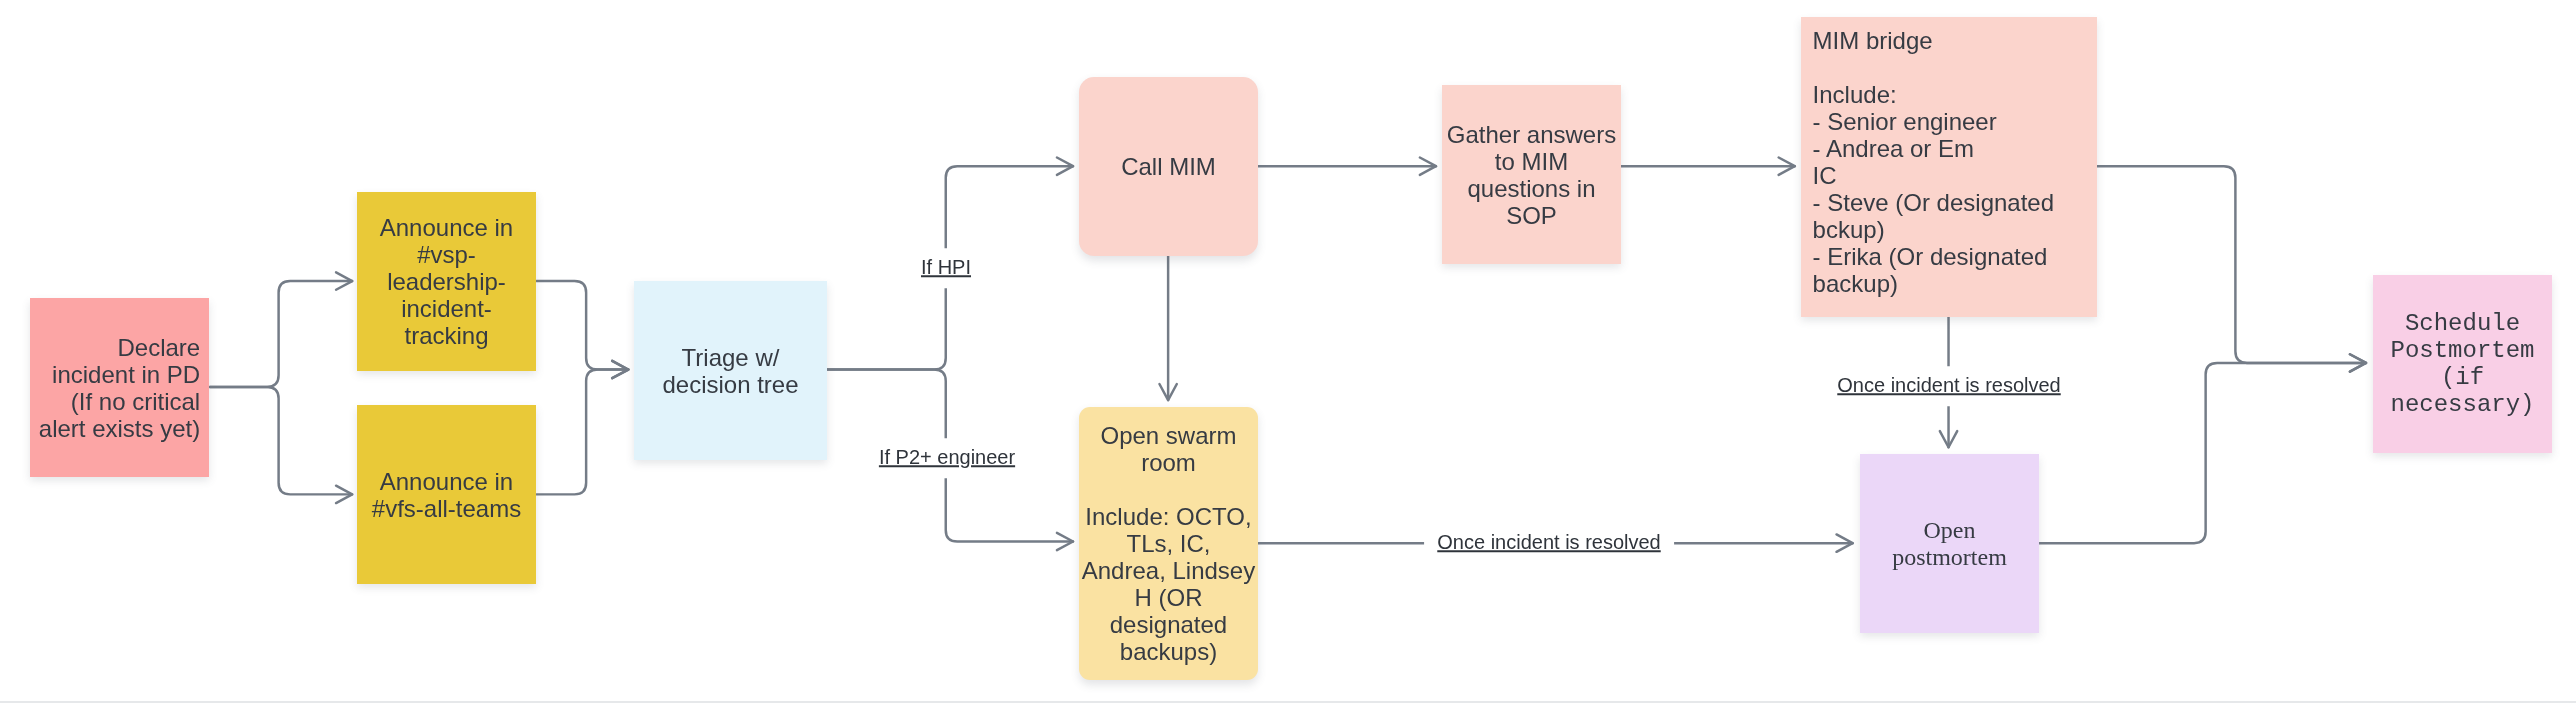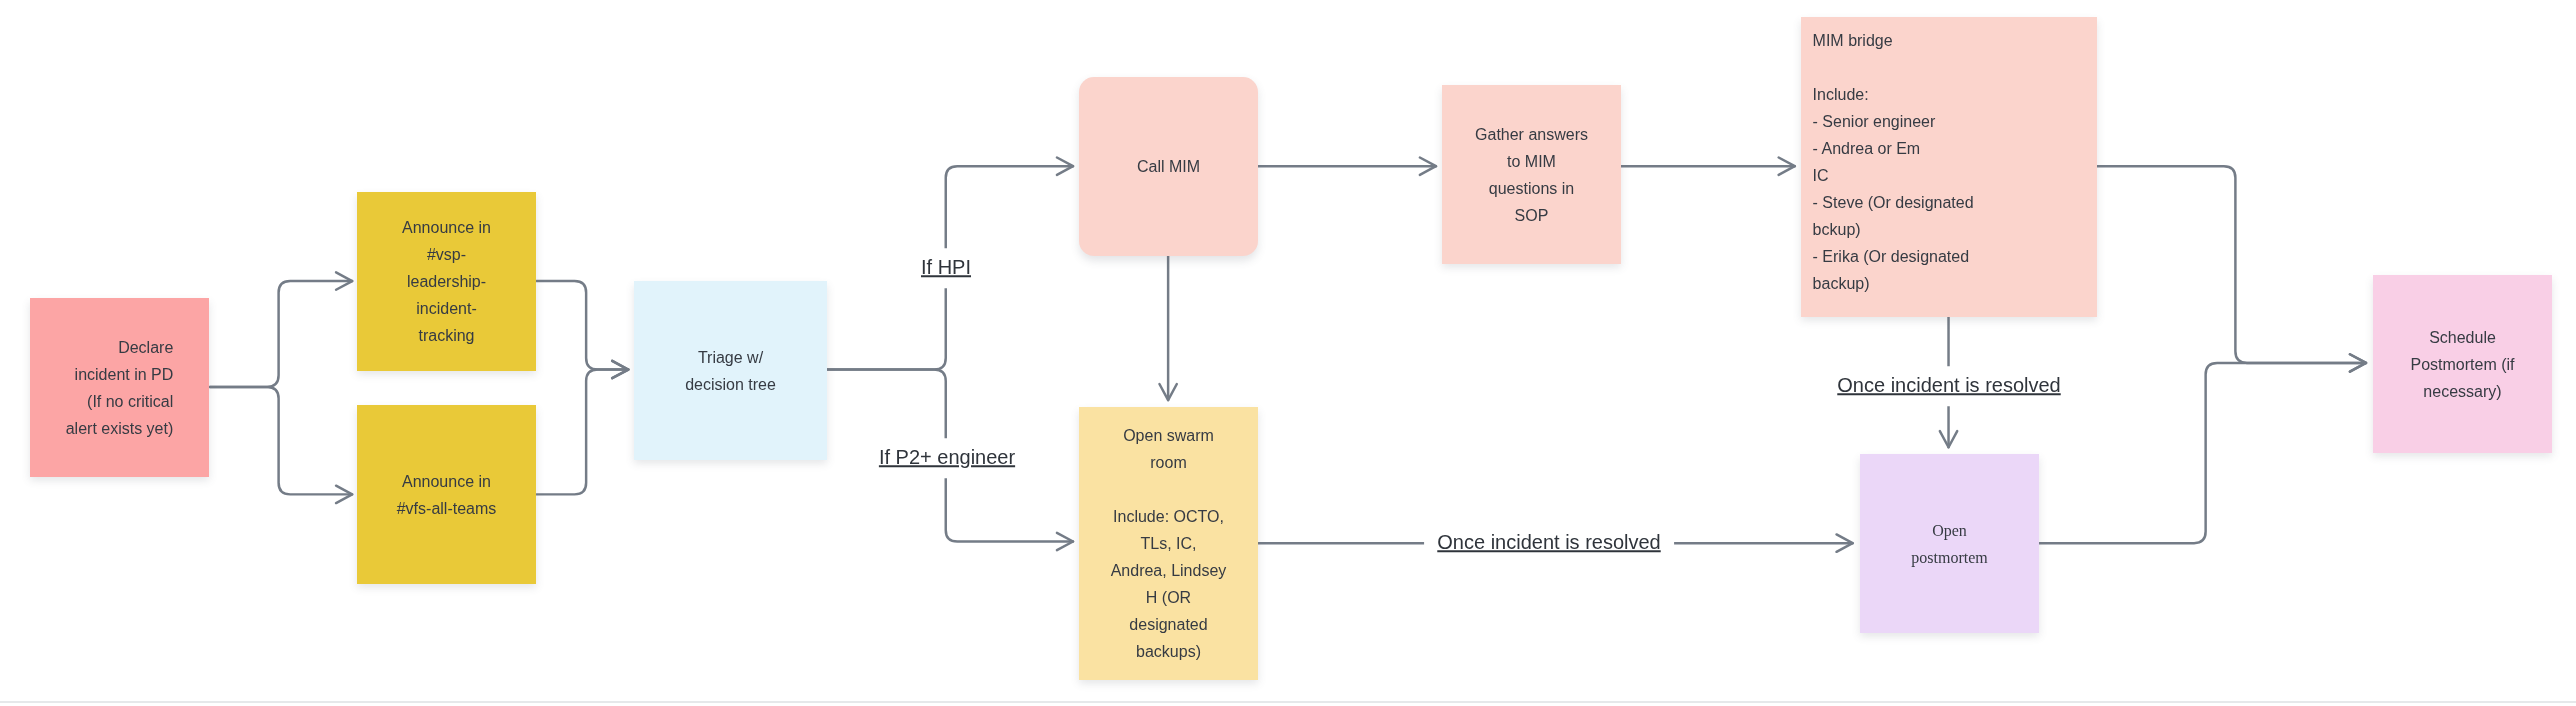--- a/index.html
+++ b/index.html
@@ -16,21 +16,21 @@
     font-family:"Liberation Sans", sans-serif;
   }
   #canvas{position:relative;width:2576px;height:706px;background:var(--canvas-bg);}
   #edges{position:absolute;left:0;top:0;width:2576px;height:706px;}
   .connector{stroke:var(--connector);stroke-width:3;fill:none;stroke-linecap:round;}
   .arrowhead-path{stroke:var(--connector);}
   .node{
     position:absolute;
     display:flex;align-items:center;justify-content:center;
     text-align:center;
-    font-size:16px;line-height:27px;
+    font-size:24px;line-height:27px;
     color:var(--node-text);
     white-space:pre-line;
     box-sizing:border-box;
     box-shadow:0 4.1px 8.3px rgba(90,95,105,0.16);
   }
   .node.align-left{
     align-items:flex-start;justify-content:flex-start;
     text-align:left;
     padding:10px 11.6px;
   }
@@ -118,38 +118,38 @@
 Include:
 - Senior engineer
 - Andrea or Em
 IC
 - Steve (Or designated
 bckup)
 - Erika (Or designated
 backup)</div>
   </div>
 
-  <div class="node" style="left: 1079px; top: 407px; width: 179px; height: 273px; background: rgb(250, 226, 162);">
+  <div class="node" style="left: 1079px; top: 407px; width: 179px; height: 273px; background: rgb(250, 226, 162); border-radius: 11px;">
     <div>Open swarm
 room
 
 Include: OCTO,
 TLs, IC,
 Andrea, Lindsey
 H (OR
 designated
 backups)</div>
   </div>
 
   <div class="node" style="left: 1860px; top: 454px; width: 179px; height: 179px; background: rgb(235, 215, 248); font-family: Liberation Serif, serif;">
     <div>Open
 postmortem</div>
   </div>
 
-  <div class="node" style="left: 2373px; top: 275px; width: 179px; height: 178px; background: rgb(249, 207, 230);">
+  <div class="node" style="left: 2373px; top: 275px; width: 179px; height: 178px; background: rgb(249, 207, 230); font-family: Liberation Mono, monospace;">
     <div>Schedule
 Postmortem (if
 necessary)</div>
   </div>
 
   <div class="edge-label" style="left:946px;top:268px;">If HPI</div>
 
   <div class="edge-label" style="left:947px;top:458px;">If P2+ engineer</div>
 
   <div class="edge-label" style="left:1549px;top:543px;">Once incident is resolved</div>

